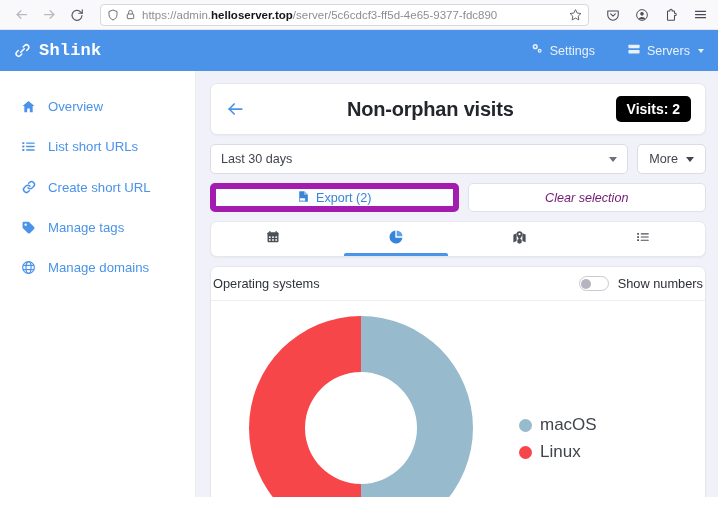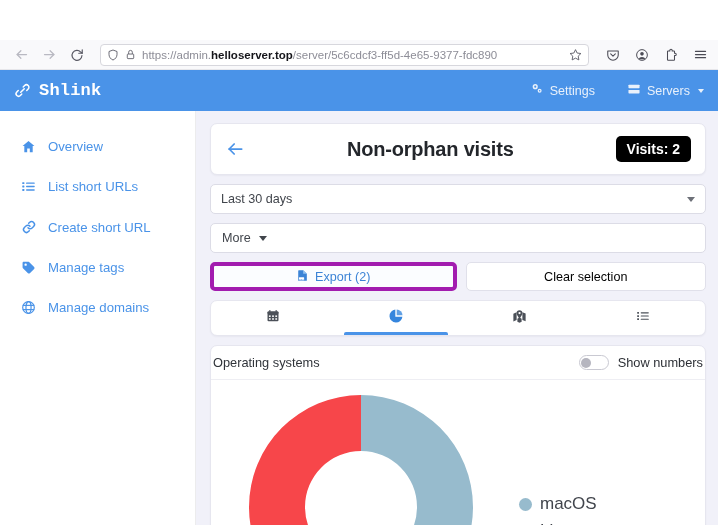--- a/index.html
+++ b/index.html
@@ -12,21 +12,20 @@
 
   
   .browser-bar {
     height: 30px;
     background: #f9f9fb;
     border-bottom: 1px solid #e6e6ea;
     display: flex;
     align-items: center;
     padding: 0 8px;
     gap: 2px;
-    margin-top: 40px;
   }
   .nav-btn {
     width: 26px; height: 24px;
     display: flex; align-items: center; justify-content: center;
     color: #5b5b66;
     border-radius: 4px;
     flex: 0 0 auto;
   }
   .nav-btn svg { display: block; }
   .nav-btn.disabled { color: #b9b9c2; }
@@ -110,21 +109,21 @@
     letter-spacing: -.2px;
   }
   .visits-badge {
     background: #000000; color: #fff;
     font-size: 14px; font-weight: 700;
     padding: 5px 11px; border-radius: 5px;
     flex: 0 0 auto;
   }
 
   
-  .filter-row { display: flex; gap: 9px; margin-top: 9px; flex-direction: column; }
+  .filter-row { display: flex; gap: 9px; margin-top: 9px; }
   .select-box {
     flex: 1 1 auto;
     height: 30px;
     background: #fff;
     border: 1px solid #dcdce6;
     border-radius: 5px;
     display: flex; align-items: center;
     padding: 0 10px;
     font-size: 12.6px; color: #41454c;
   }
@@ -143,22 +142,22 @@
 
   .btn-row { display: flex; gap: 9px; margin-top: 9px; }
   .btn {
     flex: 1 1 0;
     height: 29px;
     border-radius: 5px;
     display: flex; align-items: center; justify-content: center; gap: 6px;
     font-size: 12.6px;
     background: #ffffff;
   }
-  .btn-export { border: 4px solid #a21caf; color: #3c84d6; background: #fbfdff; }
-  .btn-clear { border: 1px solid #e0e0ea; color: #000000; }
+  .btn-export { border: 6px solid #a21caf; color: #3c84d6; background: #fbfdff; }
+  .btn-clear { border: 1px solid #e0e0ea; color: #701a75; font-style: italic; }
 
   
   .tabs-card { margin-top: 9px; height: 36px; display: flex; overflow: hidden; }
   .tab {
     flex: 1 1 0;
     display: flex; align-items: center; justify-content: center;
     color: #4b5058;
     position: relative;
   }
   .tab.active { color: #3585dd; }

